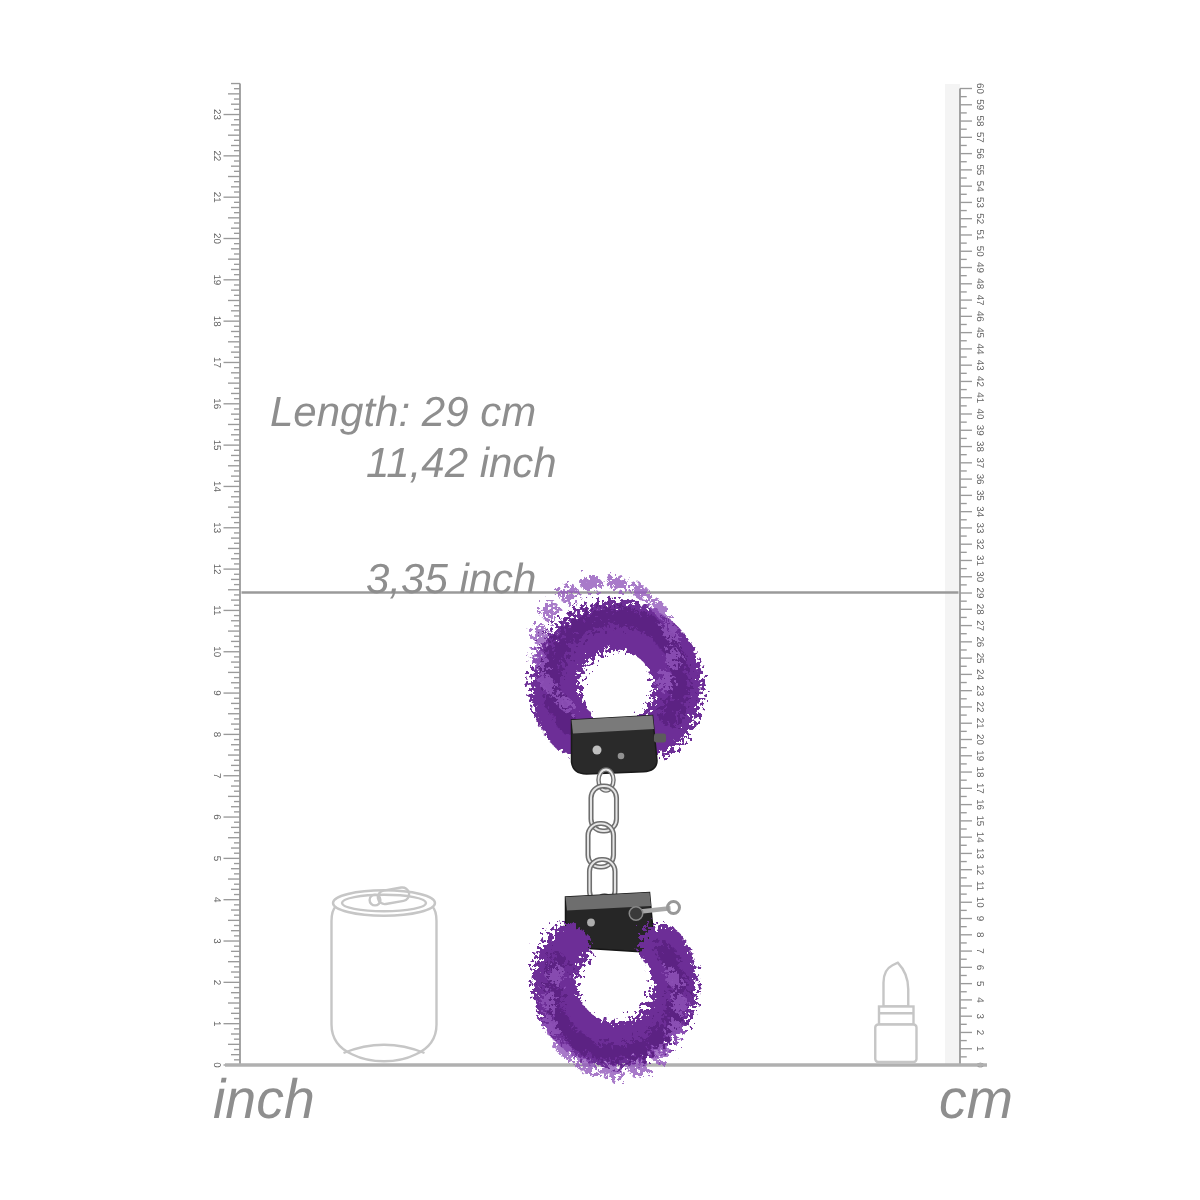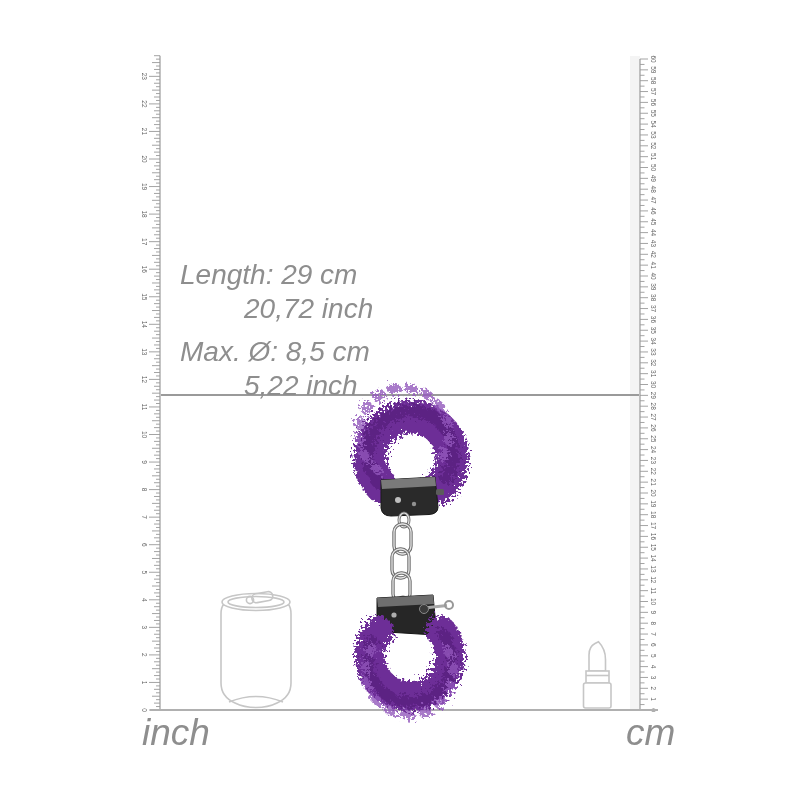--- a/index.html
+++ b/index.html
@@ -505,19 +505,18 @@
 
       <g filter="url(#fur)">
         <path class="fur" stroke-width="30" stroke-linecap="round" d="M441,631 A40,40 0 1 1 379,631"></path>
         <path class="fur-dark" stroke-width="12" stroke-linecap="round" opacity="0.75" stroke-dasharray="8 11" d="M443,634 A42,42 0 1 1 377,634"></path>
         <path class="fur-light" stroke-width="9" stroke-linecap="round" opacity="0.8" stroke-dasharray="5 13" d="M448,650 A44,44 0 1 1 372,648"></path>
       </g>
     </g>
   </svg>
 
   <div class="ann" style="left:180px;top:258px;">Length: 29 cm</div>
-  <div class="ann" style="left:244px;top:292px;">20,72 inch</div>
-  <div class="ann" style="left:180px;top:335px;">Max. Ø: 8,5 cm</div>
-  <div class="ann" style="left:244px;top:369px;">5,22 inch</div>
+  <div class="ann" style="left:244px;top:292px;">11,42 inch</div>
+  <div class="ann" style="left:244px;top:369px;">3,35 inch</div>
 
   <div class="unit" style="left:142px;top:712px;">inch</div>
   <div class="unit" style="left:610px;top:712px;margin-left:16px;">cm</div>
 </div>
 
 </body></html>

